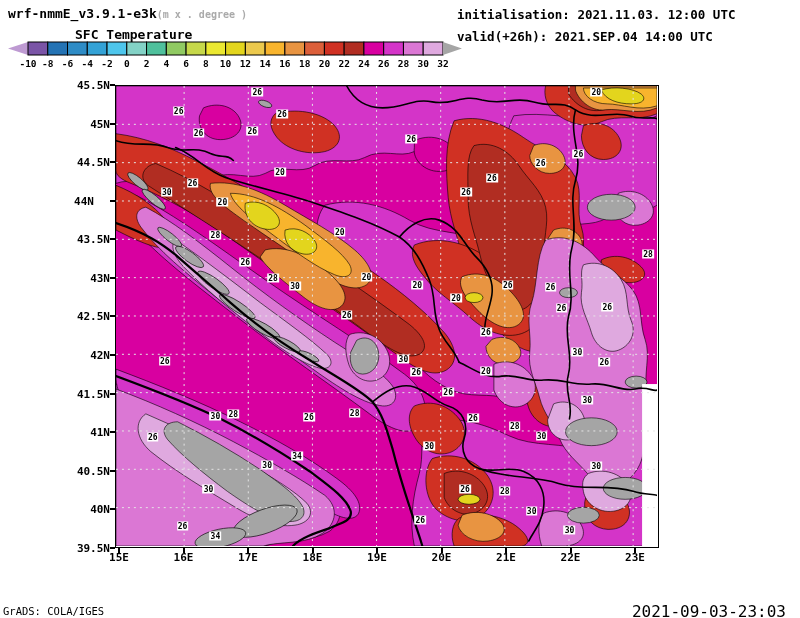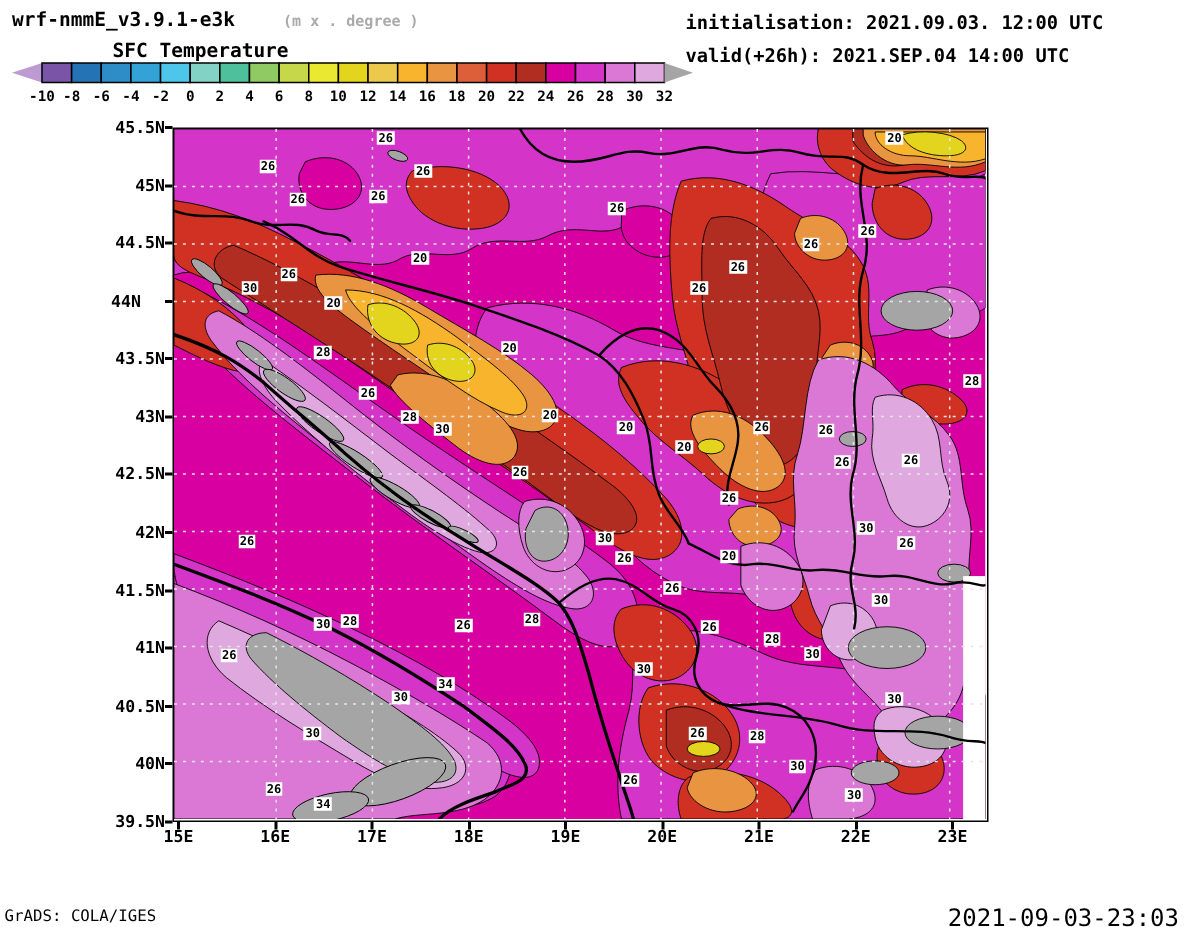--- a/index.html
+++ b/index.html
@@ -1,20 +1,20 @@
 <!DOCTYPE html>
 <html><head>
 <meta charset="utf-8">
 <style>
   html,body{margin:0;padding:0;background:#fff;}
   #canvas{position:relative;width:800px;height:618px;background:#fff;overflow:hidden;
           font-family:"DejaVu Sans Mono",monospace;}
   .abs{position:absolute;}
   .t-model{left:8px;top:6px;font-size:13px;font-weight:bold;color:#000;letter-spacing:0px;}
-  .t-units{color:#aaa;font-size:10px;font-weight:bold;margin-left:32px;}
+  .t-units{color:#aaa;font-size:10px;font-weight:bold;}
   .t-var{left:75px;top:27px;font-size:13px;font-weight:bold;color:#000;}
   .t-init{left:457px;top:7px;font-size:12.5px;font-weight:bold;color:#000;}
   .t-valid{left:457px;top:29px;font-size:12.5px;font-weight:bold;color:#000;}
   #cbar-wrap{left:0px;top:38px;width:480px;height:32px;}
   #mapbox{left:115px;top:85px;width:544px;height:463px;border:1.5px solid #000;box-sizing:border-box;}
   #mapbox svg{position:absolute;left:0;top:0;}
   .clabel{position:absolute;background:#fff;color:#000;font-size:8px;font-weight:bold;
           line-height:9px;padding:0 1px;transform:translate(-50%,-50%);white-space:nowrap;}
   .lat-lab{position:absolute;width:52px;text-align:right;font-size:11px;font-weight:bold;color:#000;
            transform:translateY(-50%);}
@@ -27,21 +27,21 @@
   .t-grads{left:3px;top:605px;font-size:10.5px;color:#000;}
   .t-stamp{right:14px;top:602px;font-size:16px;color:#000;}
 </style>
 </head>
 <body>
 
 <div id="canvas">
 
   <div class="abs t-model"><span>wrf-nmmE_v3.9.1-e3k</span><span class="t-units">(m x . degree )</span></div>
   <div class="abs t-var">SFC Temperature</div>
-  <div class="abs t-init">initialisation: 2021.09.03. 12:00 UTC</div>
+  <div class="abs t-init">initialisation: 2021.11.03. 12:00 UTC</div>
   <div class="abs t-valid">valid(+26h): 2021.SEP.04 14:00 UTC</div>
 
   <div class="abs" id="cbar-wrap"><svg width="480" height="32" viewBox="0 0 480 32">
         <polygon points="8,10.5 28,4 28,17" fill="#BE9AD2"></polygon>
         <rect x="28" y="4" width="19.76" height="13" fill="#7A54A6" stroke="#000" stroke-width="1"></rect>
         <rect x="47.760000000000005" y="4" width="19.76" height="13" fill="#2473B4" stroke="#000" stroke-width="1"></rect>
         <rect x="67.52000000000001" y="4" width="19.76" height="13" fill="#2E8CC6" stroke="#000" stroke-width="1"></rect>
         <rect x="87.28" y="4" width="19.76" height="13" fill="#33A2D6" stroke="#000" stroke-width="1"></rect>
         <rect x="107.04" y="4" width="19.76" height="13" fill="#4EC6EC" stroke="#000" stroke-width="1"></rect>
         <rect x="126.80000000000001" y="4" width="19.76" height="13" fill="#83D2C6" stroke="#000" stroke-width="1"></rect>

